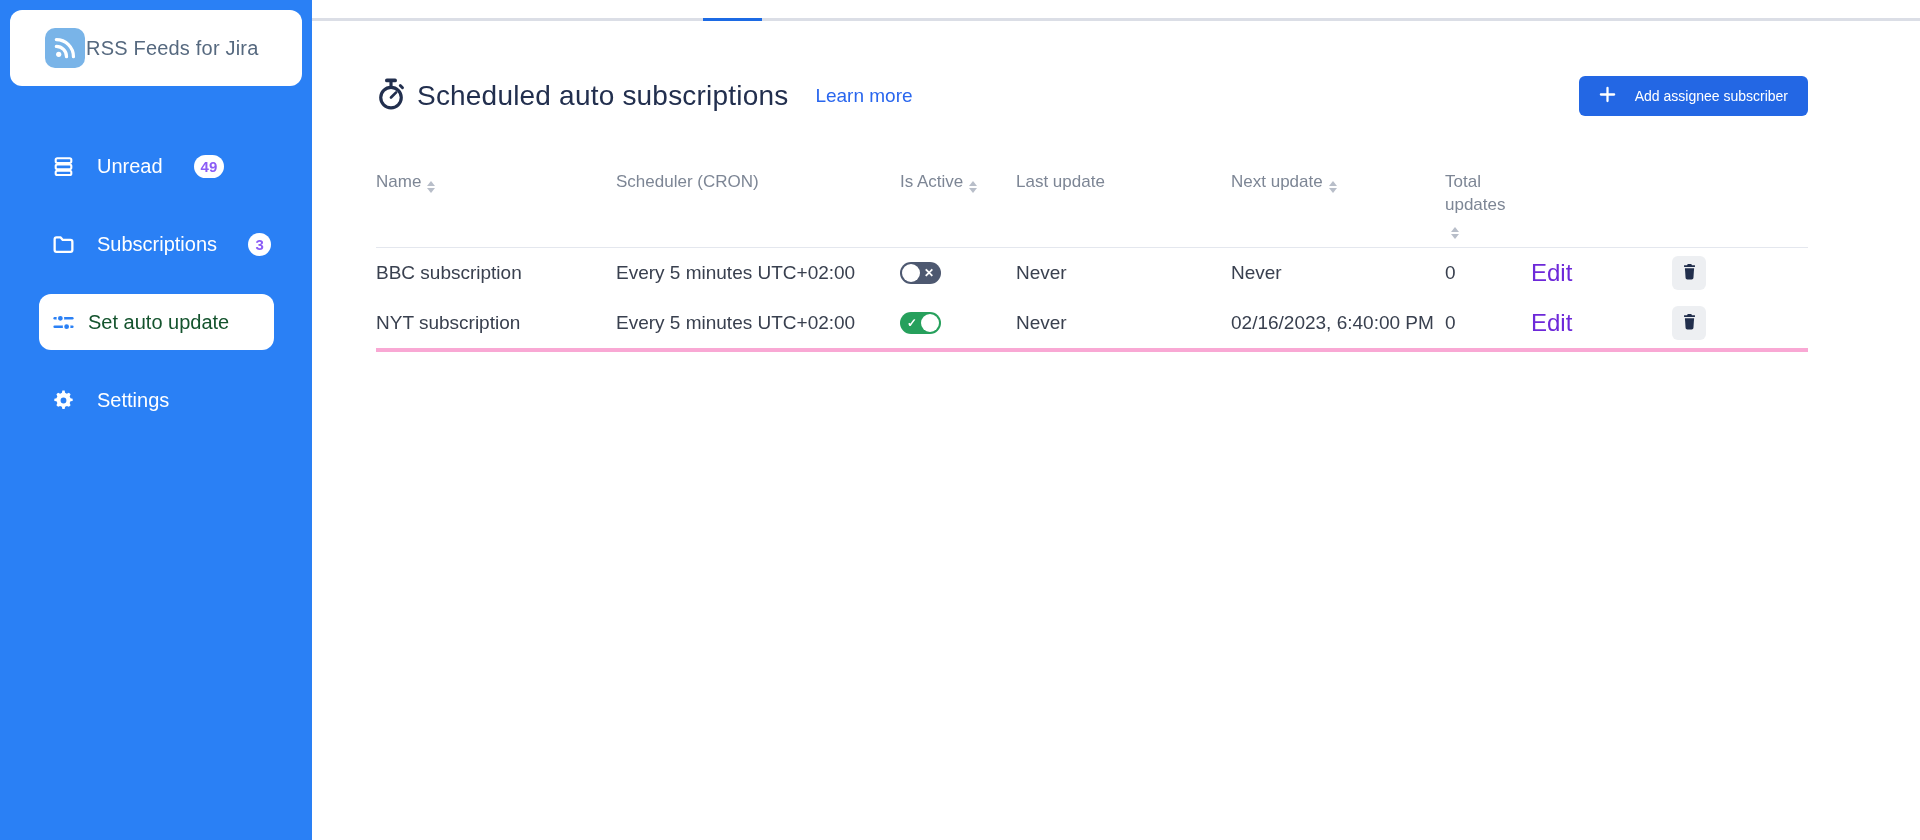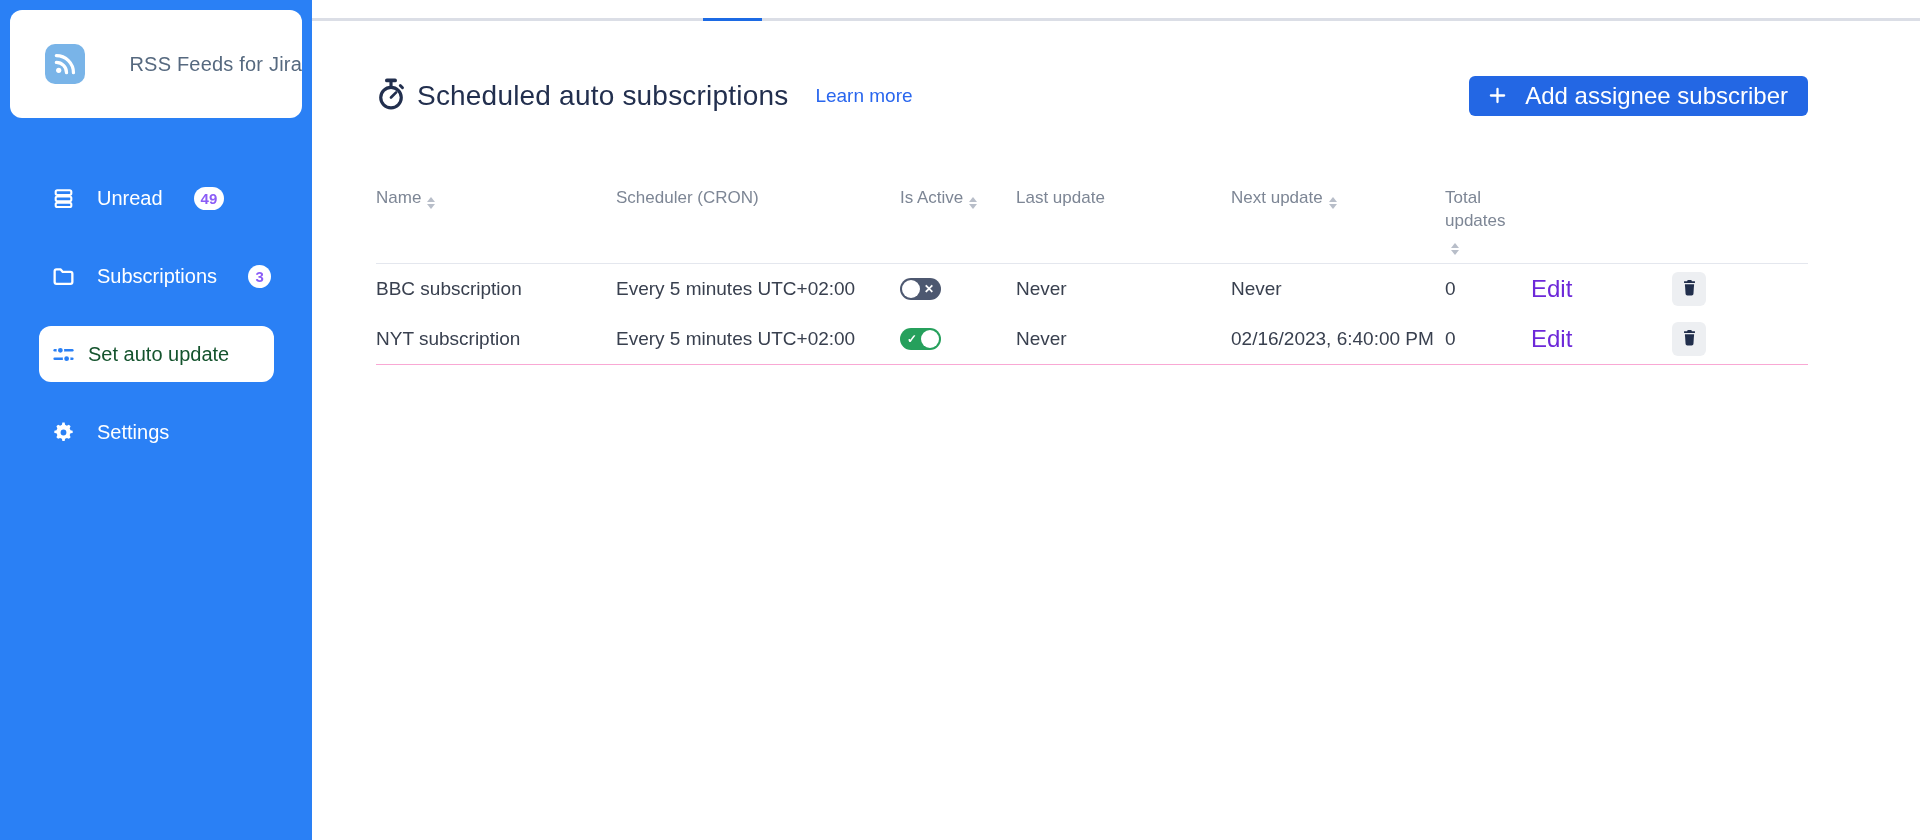--- a/index.html
+++ b/index.html
@@ -1,22 +1,22 @@
 <!DOCTYPE html>
 <html><head>
 <meta charset="utf-8">
 <style>
   * { box-sizing: border-box; margin: 0; padding: 0; }
   html, body { width: 1920px; height: 840px; overflow: hidden; }
   body { font-family: "Liberation Sans", sans-serif; background: #ffffff; position: relative; }
 
   
   .sidebar { position: absolute; left: 0; top: 0; width: 312px; height: 840px; background: #2a80f5; }
-  .logo-card { margin: 10px; height: 108px; background: #ffffff; border-radius: 12px;
-               display: flex; align-items: center; padding-left: 35px; gap: 11px; justify-content: space-between; }
+  .logo-card { margin: 10px; height: 76px; background: #ffffff; border-radius: 12px;
+               display: flex; align-items: center; padding-left: 35px; gap: 1px; }
   .rss-badge { width: 40px; height: 40px; border-radius: 10px; background: #79b4e8;
                display: flex; align-items: center; justify-content: center; flex: 0 0 auto; }
   .logo-text { font-size: 20px; color: #56697f; font-weight: 500; letter-spacing: .2px; }
 
   .menu { margin-top: 52px; }
   .menu-item { height: 56px; margin: 0 38px 22px 39px; border-radius: 12px;
                display: flex; align-items: center; padding-left: 11px; gap: 21px;
                color: #ffffff; font-size: 20px; font-weight: 500; cursor: pointer; }
   .menu-item .mi-icon { width: 26px; height: 26px; display: flex; align-items: center; justify-content: center; flex: 0 0 auto; }
   .menu-item.active { background: #ffffff; color: #14532d; gap: 12px; }
@@ -29,36 +29,36 @@
   .topline { position: relative; height: 3px; background: #dbdee6; }
   .topline-accent { position: absolute; left: 391px; top: 0; width: 59px; height: 3px; background: #1c6ae4; }
 
   .content { padding: 0 112px 0 64px; }
 
   .page-header { display: flex; align-items: center; margin-top: 55px; }
   .title-wrap { display: flex; align-items: center; gap: 11px; }
   .page-title { font-size: 28px; font-weight: 500; color: #222f4e; letter-spacing: .2px; }
   .learn-more { margin-left: 16px; font-size: 19px; color: #2966ee; text-decoration: none; cursor: pointer; }
   .add-btn { margin-left: auto; height: 40px; background: #2367e4; border: none; border-radius: 6px;
-             color: #ffffff; font-size: 24px; font-family: inherit; padding: 0 20px;
+             color: #ffffff; font-size: 14px; font-family: inherit; padding: 0 20px;
              display: inline-flex; align-items: center; gap: 19px; cursor: pointer; }
 
   
-  .table { margin-top: 64px; }
+  .table { margin-top: 48px; }
   .grid-cols { display: grid; grid-template-columns: 240px 284px 116px 215px 214px 86px 141px 1fr; }
   .thead { align-items: start; padding-top: 6px; padding-bottom: 8px; min-height: 52px;
            border-bottom: 1px solid #e4e7ee; color: #7d8695; font-size: 17px; line-height: 23px; }
   .th { padding-right: 12px; }
   .sort { display: inline-flex; flex-direction: column; gap: 2px; margin-left: 6px; vertical-align: 1px; }
   .sort i { display: block; width: 0; height: 0; border-left: 4px solid transparent; border-right: 4px solid transparent; }
   .sort .up { border-bottom: 5px solid #b8bec9; }
   .sort .dn { border-top: 5px solid #b8bec9; }
 
   .trow { height: 50px; align-items: center; font-size: 19px; color: #39404f; }
-  .tbody { border-bottom: 1px solid #f9a8d4; }
+  .tbody { border-bottom: 4px solid #f9a8d4; }
   .cell { padding-right: 12px; white-space: nowrap; overflow: hidden; }
 
   .toggle { position: relative; width: 41px; height: 22px; border-radius: 11px; cursor: pointer; }
   .toggle .knob { position: absolute; top: 2px; width: 18px; height: 18px; border-radius: 50%; background: #ffffff; }
   .toggle .mark { position: absolute; top: 50%; transform: translateY(-52%); color: #ffffff; font-size: 12px; font-weight: 700; }
   .toggle.off { background: #4d5870; }
   .toggle.off .knob { left: 2px; }
   .toggle.off .mark { right: 7px; }
   .toggle.on { background: #26a05c; }
   .toggle.on .knob { right: 2px; }

